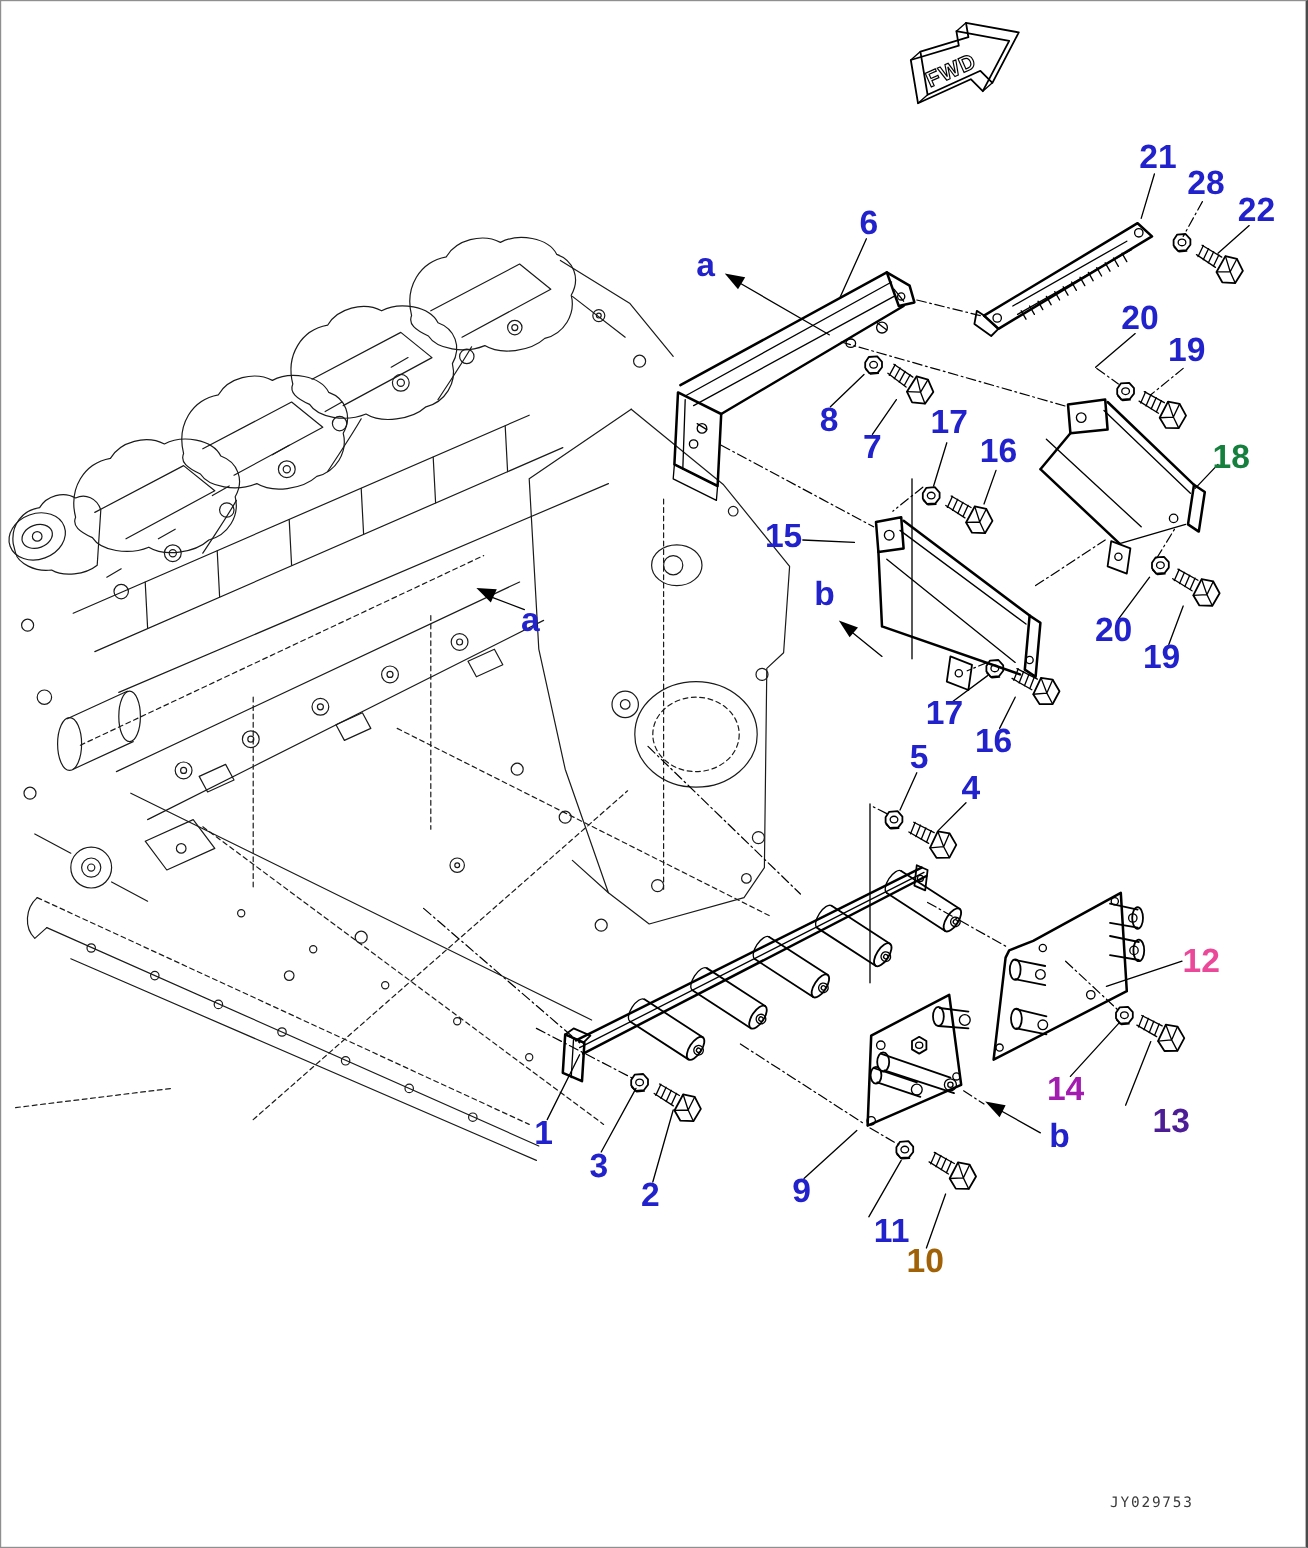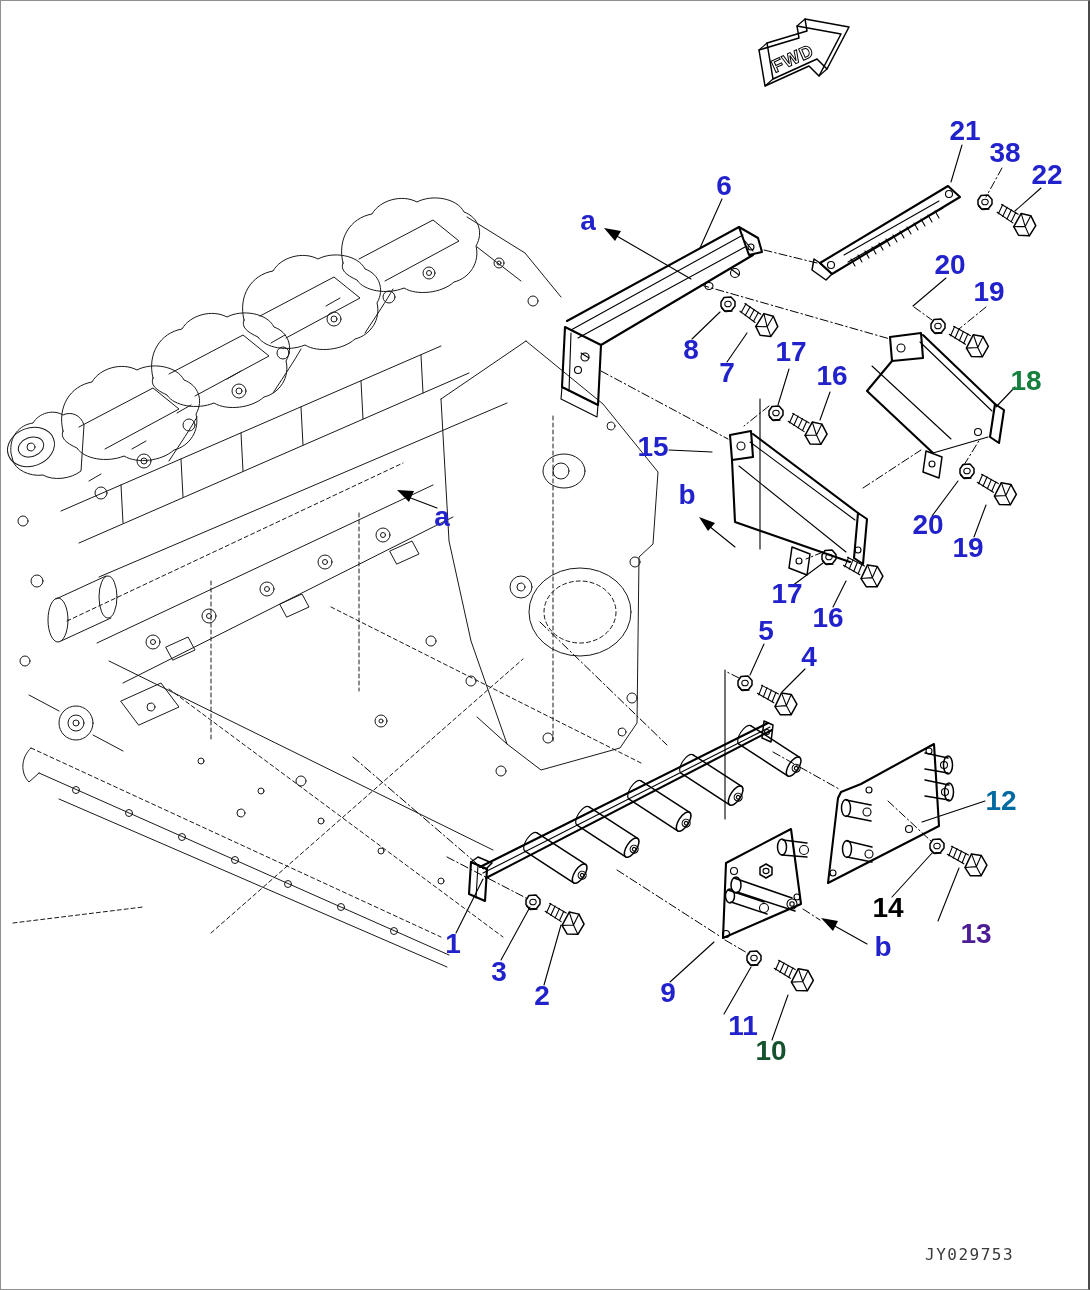--- a/index.html
+++ b/index.html
@@ -19,21 +19,21 @@
   .dd {fill:none;stroke:#000;stroke-width:1;stroke-dasharray:8 3 1.5 3;stroke-linecap:round;}
   .ah {fill:#000;stroke:none;}
   .fwdtxt{font-family:"Liberation Sans",sans-serif;font-weight:bold;font-size:18px;
           fill:#ffffff;stroke:#000;stroke-width:1;letter-spacing:1px;}
   
   .callout-layer{position:absolute;left:0;top:0;width:100%;height:100%;pointer-events:none;border-radius:10px;}
   .co{position:absolute;transform:translate(-50%,-50%);font-weight:bold;font-size:28px;
       line-height:1;white-space:nowrap;}
   .figure-code{
     position:absolute;left:924px;top:1244px;width:100px;
-    font-family:"DejaVu Sans Mono",monospace;font-size:16px;letter-spacing:1.5px;color:#3a3a3a;
+    font-family:"DejaVu Sans Mono",monospace;font-size:12px;letter-spacing:1.5px;color:#3a3a3a;
   }
 </style>
 </head>
 <body>
 
 <div class="page">
 
 <svg class="art" width="1090" height="1290" viewBox="0 0 1090 1290">
 
   <defs>
@@ -369,46 +369,46 @@
     </g>
     <g>
       <polygon class="ah" points="820,917 832,930 837,920"></polygon>
       <path class="ld" d="M832,924 L866,943" stroke-width="1.4"></path>
     </g>
   </g>
 </svg>
 
 <div class="callout-layer">
       <span class="co" style="left: 964px; top: 130px; color: rgb(34, 34, 204);">21</span>
-      <span class="co" style="left: 1004px; top: 152px; color: rgb(34, 34, 204);">38</span>
+      <span class="co" style="left: 1004px; top: 152px; color: rgb(34, 34, 204);">28</span>
       <span class="co" style="left: 1046px; top: 174px; color: rgb(34, 34, 204);">22</span>
       <span class="co" style="left: 723px; top: 185px; color: rgb(34, 34, 204);">6</span>
       <span class="co" style="left: 949px; top: 264px; color: rgb(34, 34, 204);">20</span>
       <span class="co" style="left: 988px; top: 291px; color: rgb(34, 34, 204);">19</span>
       <span class="co" style="left: 690px; top: 349px; color: rgb(34, 34, 204);">8</span>
       <span class="co" style="left: 726px; top: 372px; color: rgb(34, 34, 204);">7</span>
       <span class="co" style="left: 790px; top: 351px; color: rgb(34, 34, 204);">17</span>
       <span class="co" style="left: 831px; top: 375px; color: rgb(34, 34, 204);">16</span>
       <span class="co" style="left: 1025px; top: 380px; color: #15803d;">18</span>
       <span class="co" style="left: 652px; top: 446px; color: rgb(34, 34, 204);">15</span>
       <span class="co" style="left: 927px; top: 524px; color: rgb(34, 34, 204);">20</span>
       <span class="co" style="left: 967px; top: 547px; color: rgb(34, 34, 204);">19</span>
       <span class="co" style="left: 786px; top: 593px; color: rgb(34, 34, 204);">17</span>
       <span class="co" style="left: 827px; top: 617px; color: rgb(34, 34, 204);">16</span>
       <span class="co" style="left: 765px; top: 630px; color: rgb(34, 34, 204);">5</span>
       <span class="co" style="left: 808px; top: 656px; color: rgb(34, 34, 204);">4</span>
-      <span class="co" style="left: 1000px; top: 800px; color: #0369a1;">12</span>
-      <span class="co" style="left: 887px; top: 907px; color: #000000;">14</span>
+      <span class="co" style="left: 1000px; top: 800px; color: #ec4899;">12</span>
+      <span class="co" style="left: 887px; top: 907px; color: #a21caf;">14</span>
       <span class="co" style="left: 935px; top: 933px; color: #4c1d95; margin-left: 40px;">13</span>
       <span class="co" style="left: 452px; top: 943px; color: rgb(34, 34, 204);">1</span>
       <span class="co" style="left: 498px; top: 971px; color: rgb(34, 34, 204);">3</span>
       <span class="co" style="left: 541px; top: 995px; color: rgb(34, 34, 204);">2</span>
       <span class="co" style="left: 667px; top: 992px; color: rgb(34, 34, 204);">9</span>
       <span class="co" style="left: 721px; top: 1025px; color: rgb(34, 34, 204); margin-left: 21px;">11</span>
-      <span class="co" style="left: 770px; top: 1050px; color: #14532d;">10</span>
+      <span class="co" style="left: 770px; top: 1050px; color: #a16207;">10</span>
       <span class="co" style="left: 587px; top: 220px; color: rgb(34, 34, 204);">a</span>
       <span class="co" style="left: 441px; top: 516px; color: rgb(34, 34, 204);">a</span>
       <span class="co" style="left: 686px; top: 494px; color: rgb(34, 34, 204);">b</span>
       <span class="co" style="left: 882px; top: 946px; color: rgb(34, 34, 204);">b</span>
     </div>
 
 <div class="figure-code">JY029753</div>
 
 </div>
 

